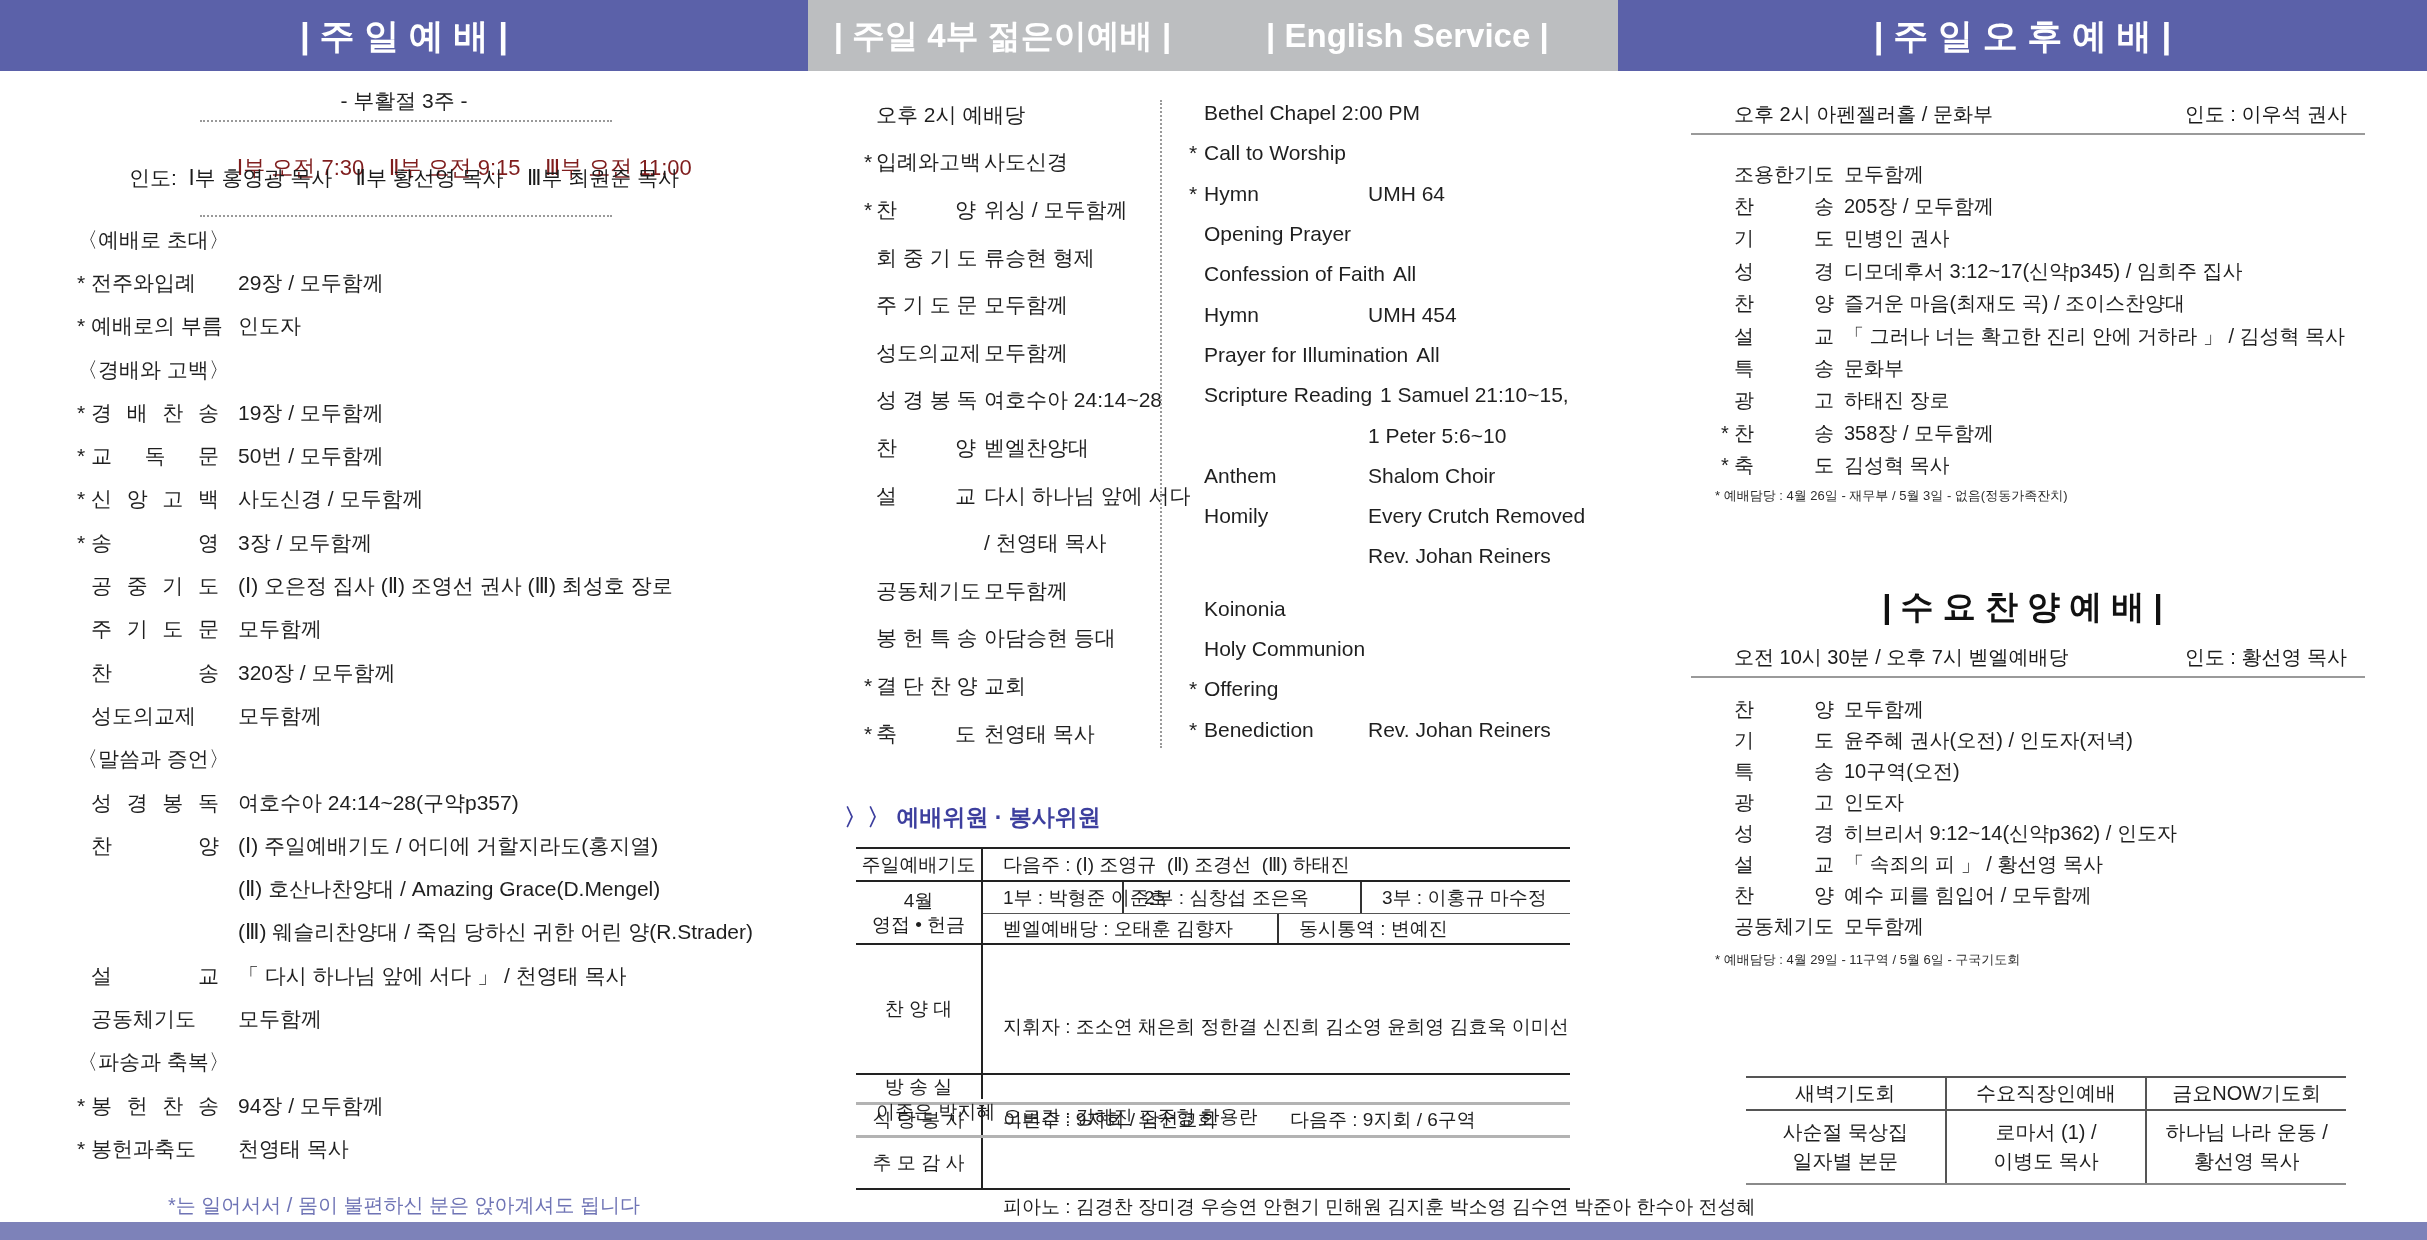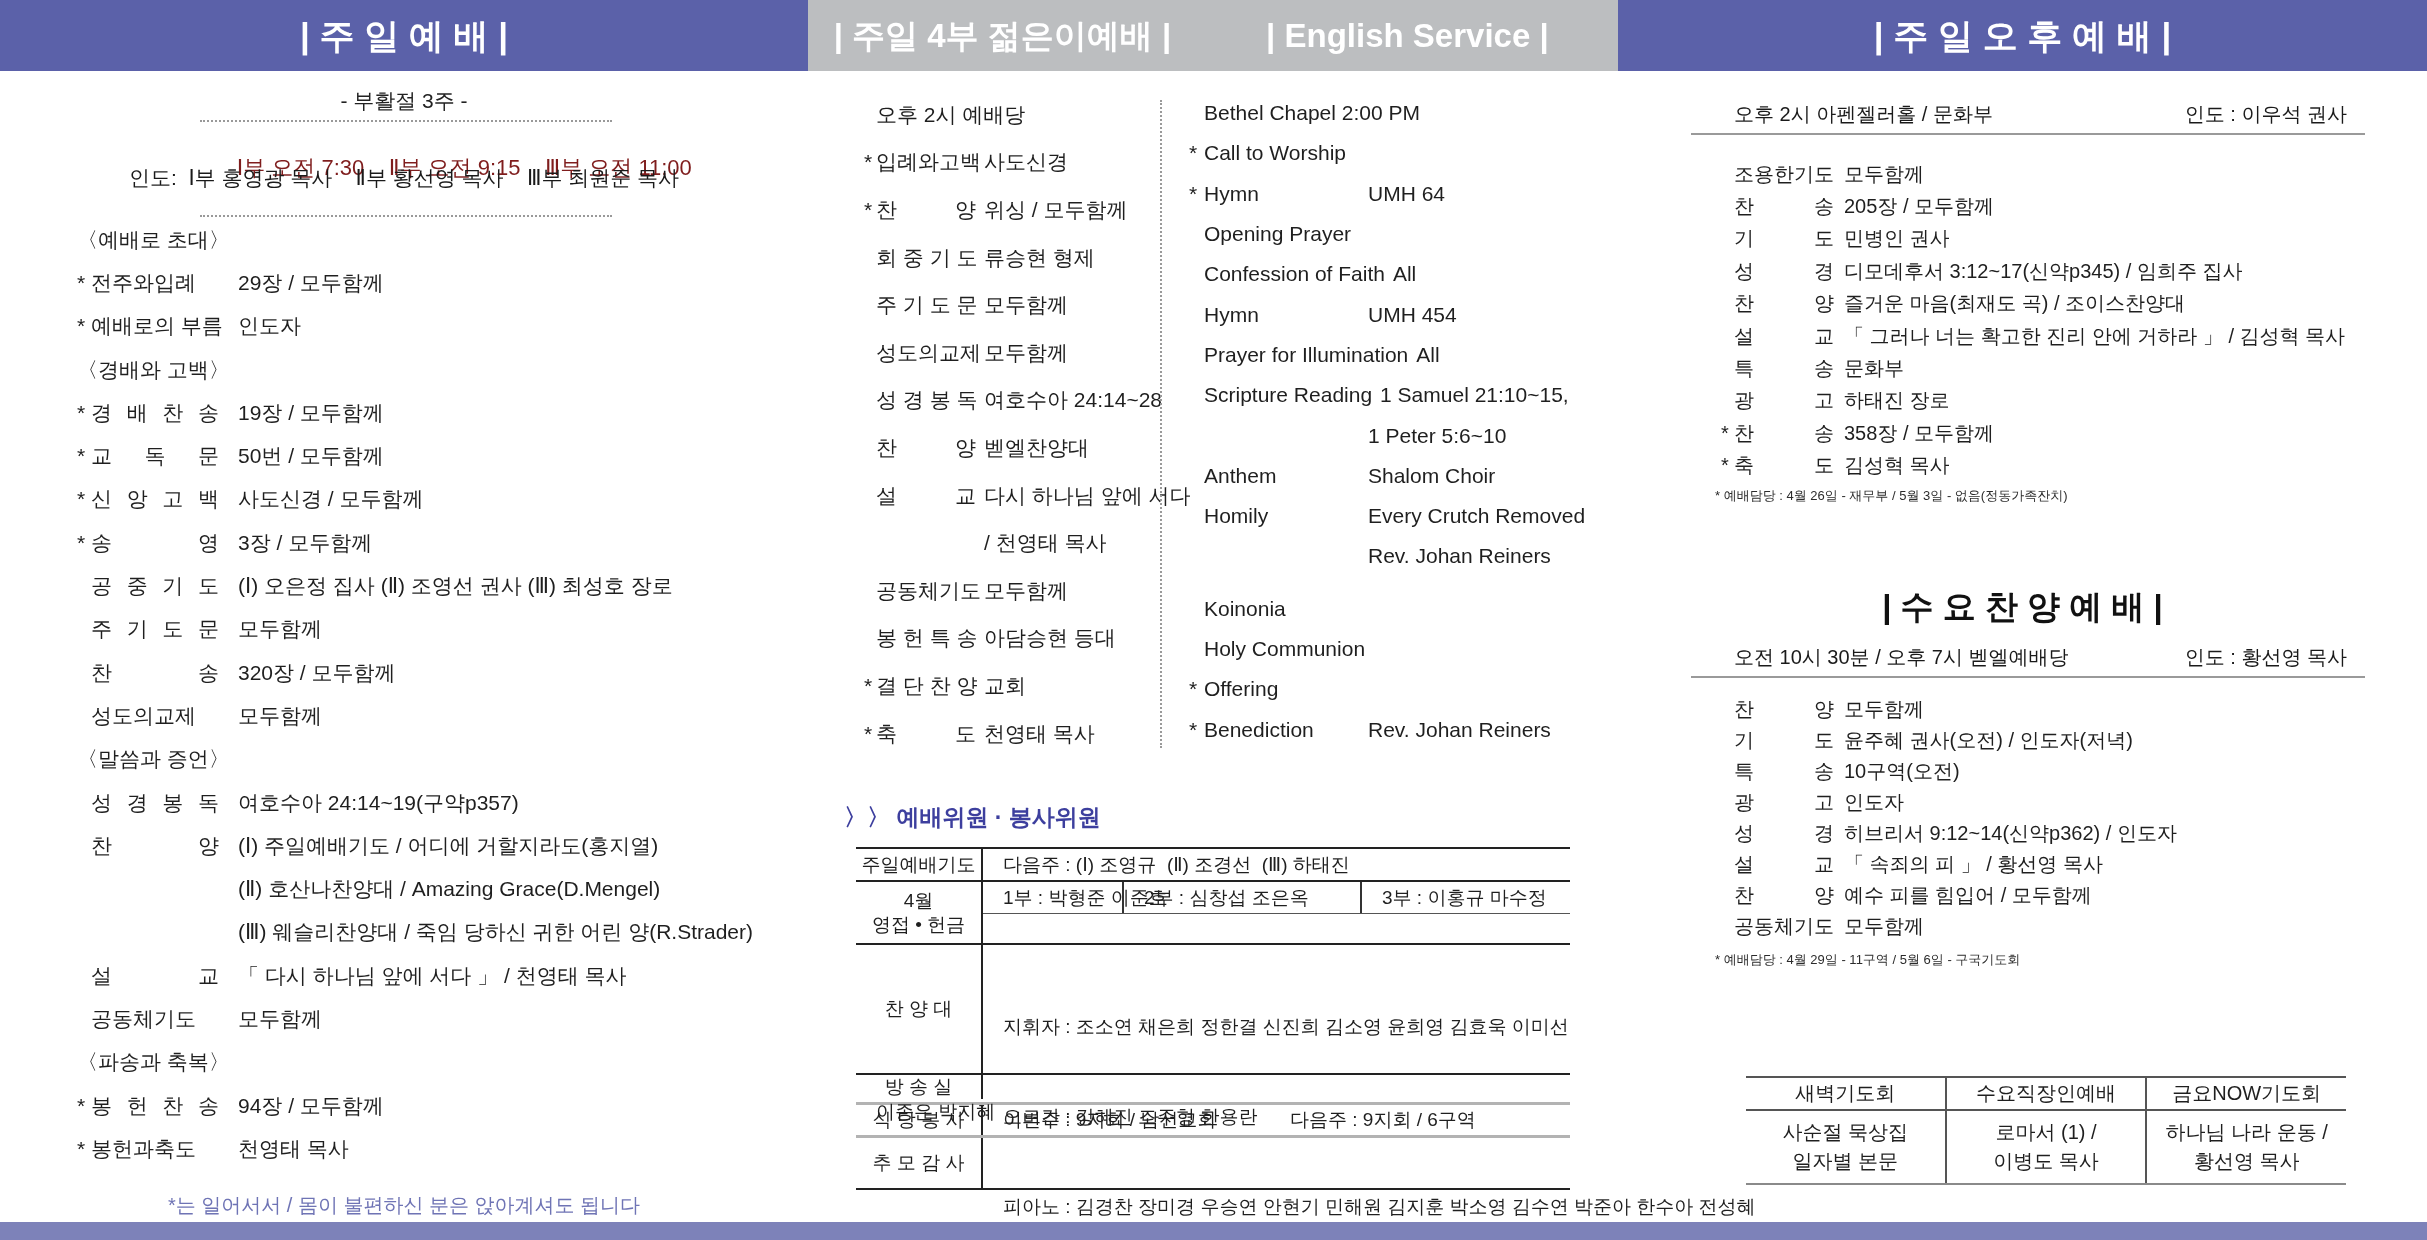--- a/index.html
+++ b/index.html
@@ -112,21 +112,21 @@
         <div class="r sec">〈경배와 고백〉</div>
         <div class="r"><span class="star">*</span><span class="lbl">경 배 찬 송</span><span class="val">19장 / 모두함께</span></div>
         <div class="r"><span class="star">*</span><span class="lbl">교 독 문</span><span class="val">50번 / 모두함께</span></div>
         <div class="r"><span class="star">*</span><span class="lbl">신 앙 고 백</span><span class="val">사도신경 / 모두함께</span></div>
         <div class="r"><span class="star">*</span><span class="lbl">송 영</span><span class="val">3장 / 모두함께</span></div>
         <div class="r"><span class="star"></span><span class="lbl">공 중 기 도</span><span class="val">(Ⅰ) 오은정 집사 (Ⅱ) 조영선 권사 (Ⅲ) 최성호 장로</span></div>
         <div class="r"><span class="star"></span><span class="lbl">주 기 도 문</span><span class="val">모두함께</span></div>
         <div class="r"><span class="star"></span><span class="lbl">찬 송</span><span class="val">320장 / 모두함께</span></div>
         <div class="r"><span class="star"></span><span class="lbl">성도의교제</span><span class="val">모두함께</span></div>
         <div class="r sec">〈말씀과 증언〉</div>
-        <div class="r"><span class="star"></span><span class="lbl">성 경 봉 독</span><span class="val">여호수아 24:14~19(구약p357)</span></div>
+        <div class="r"><span class="star"></span><span class="lbl">성 경 봉 독</span><span class="val">여호수아 24:14~28(구약p357)</span></div>
         <div class="r"><span class="star"></span><span class="lbl">찬 양</span><span class="val">(Ⅰ) 주일예배기도 / 어디에 거할지라도(홍지열)</span></div>
         <div class="r cont"><span class="star"></span><span class="lbl"></span><span class="val">(Ⅱ) 호산나찬양대 / Amazing Grace(D.Mengel)</span></div>
         <div class="r cont"><span class="star"></span><span class="lbl"></span><span class="val">(Ⅲ) 웨슬리찬양대 / 죽임 당하신 귀한 어린 양(R.Strader)</span></div>
         <div class="r"><span class="star"></span><span class="lbl">설 교</span><span class="val">「 다시 하나님 앞에 서다 」 / 천영태 목사</span></div>
         <div class="r"><span class="star"></span><span class="lbl">공동체기도</span><span class="val">모두함께</span></div>
         <div class="r sec">〈파송과 축복〉</div>
         <div class="r"><span class="star">*</span><span class="lbl">봉 헌 찬 송</span><span class="val">94장 / 모두함께</span></div>
         <div class="r"><span class="star">*</span><span class="lbl">봉헌과축도</span><span class="val">천영태 목사</span></div>
       </div>
     <div class="footnote">*는 일어서서 / 몸이 불편하신 분은 앉아계셔도 됩니다</div>
@@ -182,20 +182,24 @@
       </div>
       <div class="crow bb-dark" style="height:63px;">
         <div class="cl">4월
 영접 • 헌금</div>
         <div class="cstack">
           <div class="csub bb-mid" style="height:32px;">
             <div class="cc b" style="width:141px;">1부 : 박형준 이준호</div>
             <div class="cc b" style="width:238px;">2부 : 심창섭 조은옥</div>
             <div class="cc" style="flex:1;">3부 : 이홍규 마수정</div>
           </div>
+          <div class="csub" style="height:29px;">
+            <div class="cc b" style="width:296px;">벧엘예배당 : 오태훈 김향자</div>
+            <div class="cc" style="flex:1;">동시통역 : 변예진</div>
+          </div>
         </div>
       </div>
       <div class="crow bb-dark" style="height:130px;">
         <div class="cl">찬 양 대</div>
         <div class="choirlines">
           <div>지휘자 : 조소연 채은희 정한결 신진희 김소영 윤희영 김효욱 이미선</div>
           <div>오르간 : 강혜진 조주형 한용란</div>
           <div>피아노 : 김경찬 장미경 우승연 안현기 민해원 김지훈 박소영 김수연 박준아 한수아 전성혜</div>
           
         </div>

